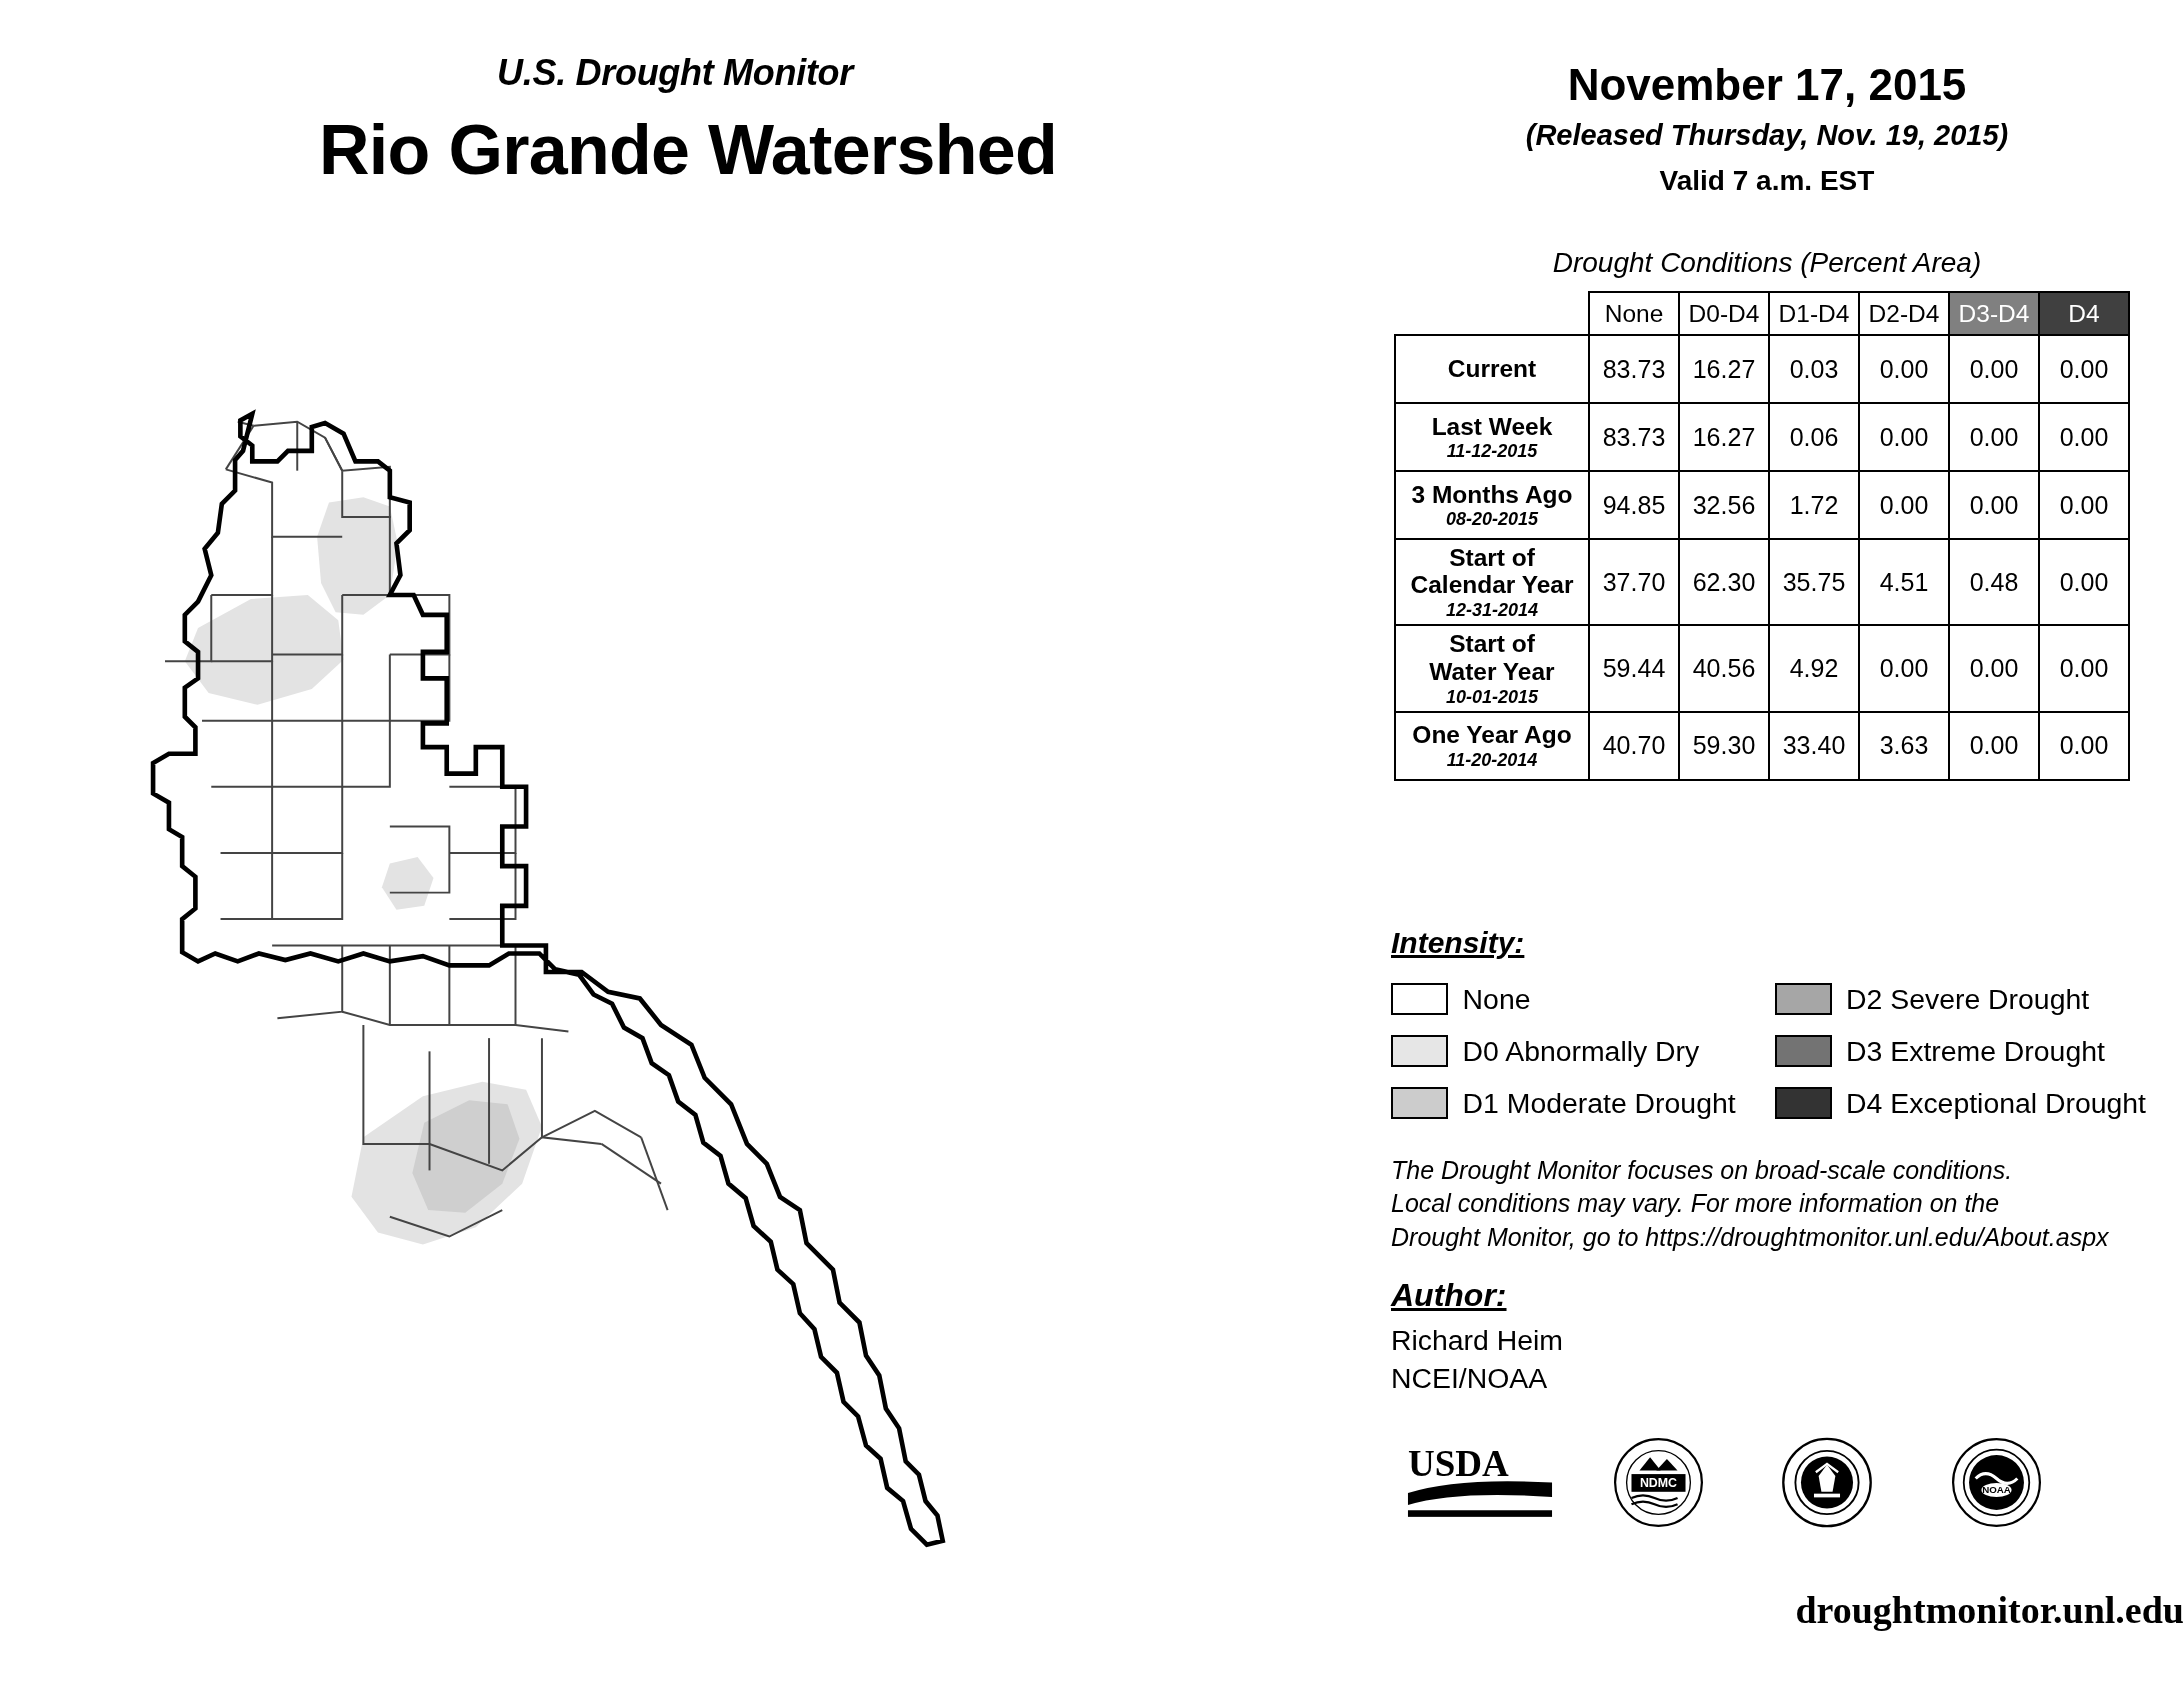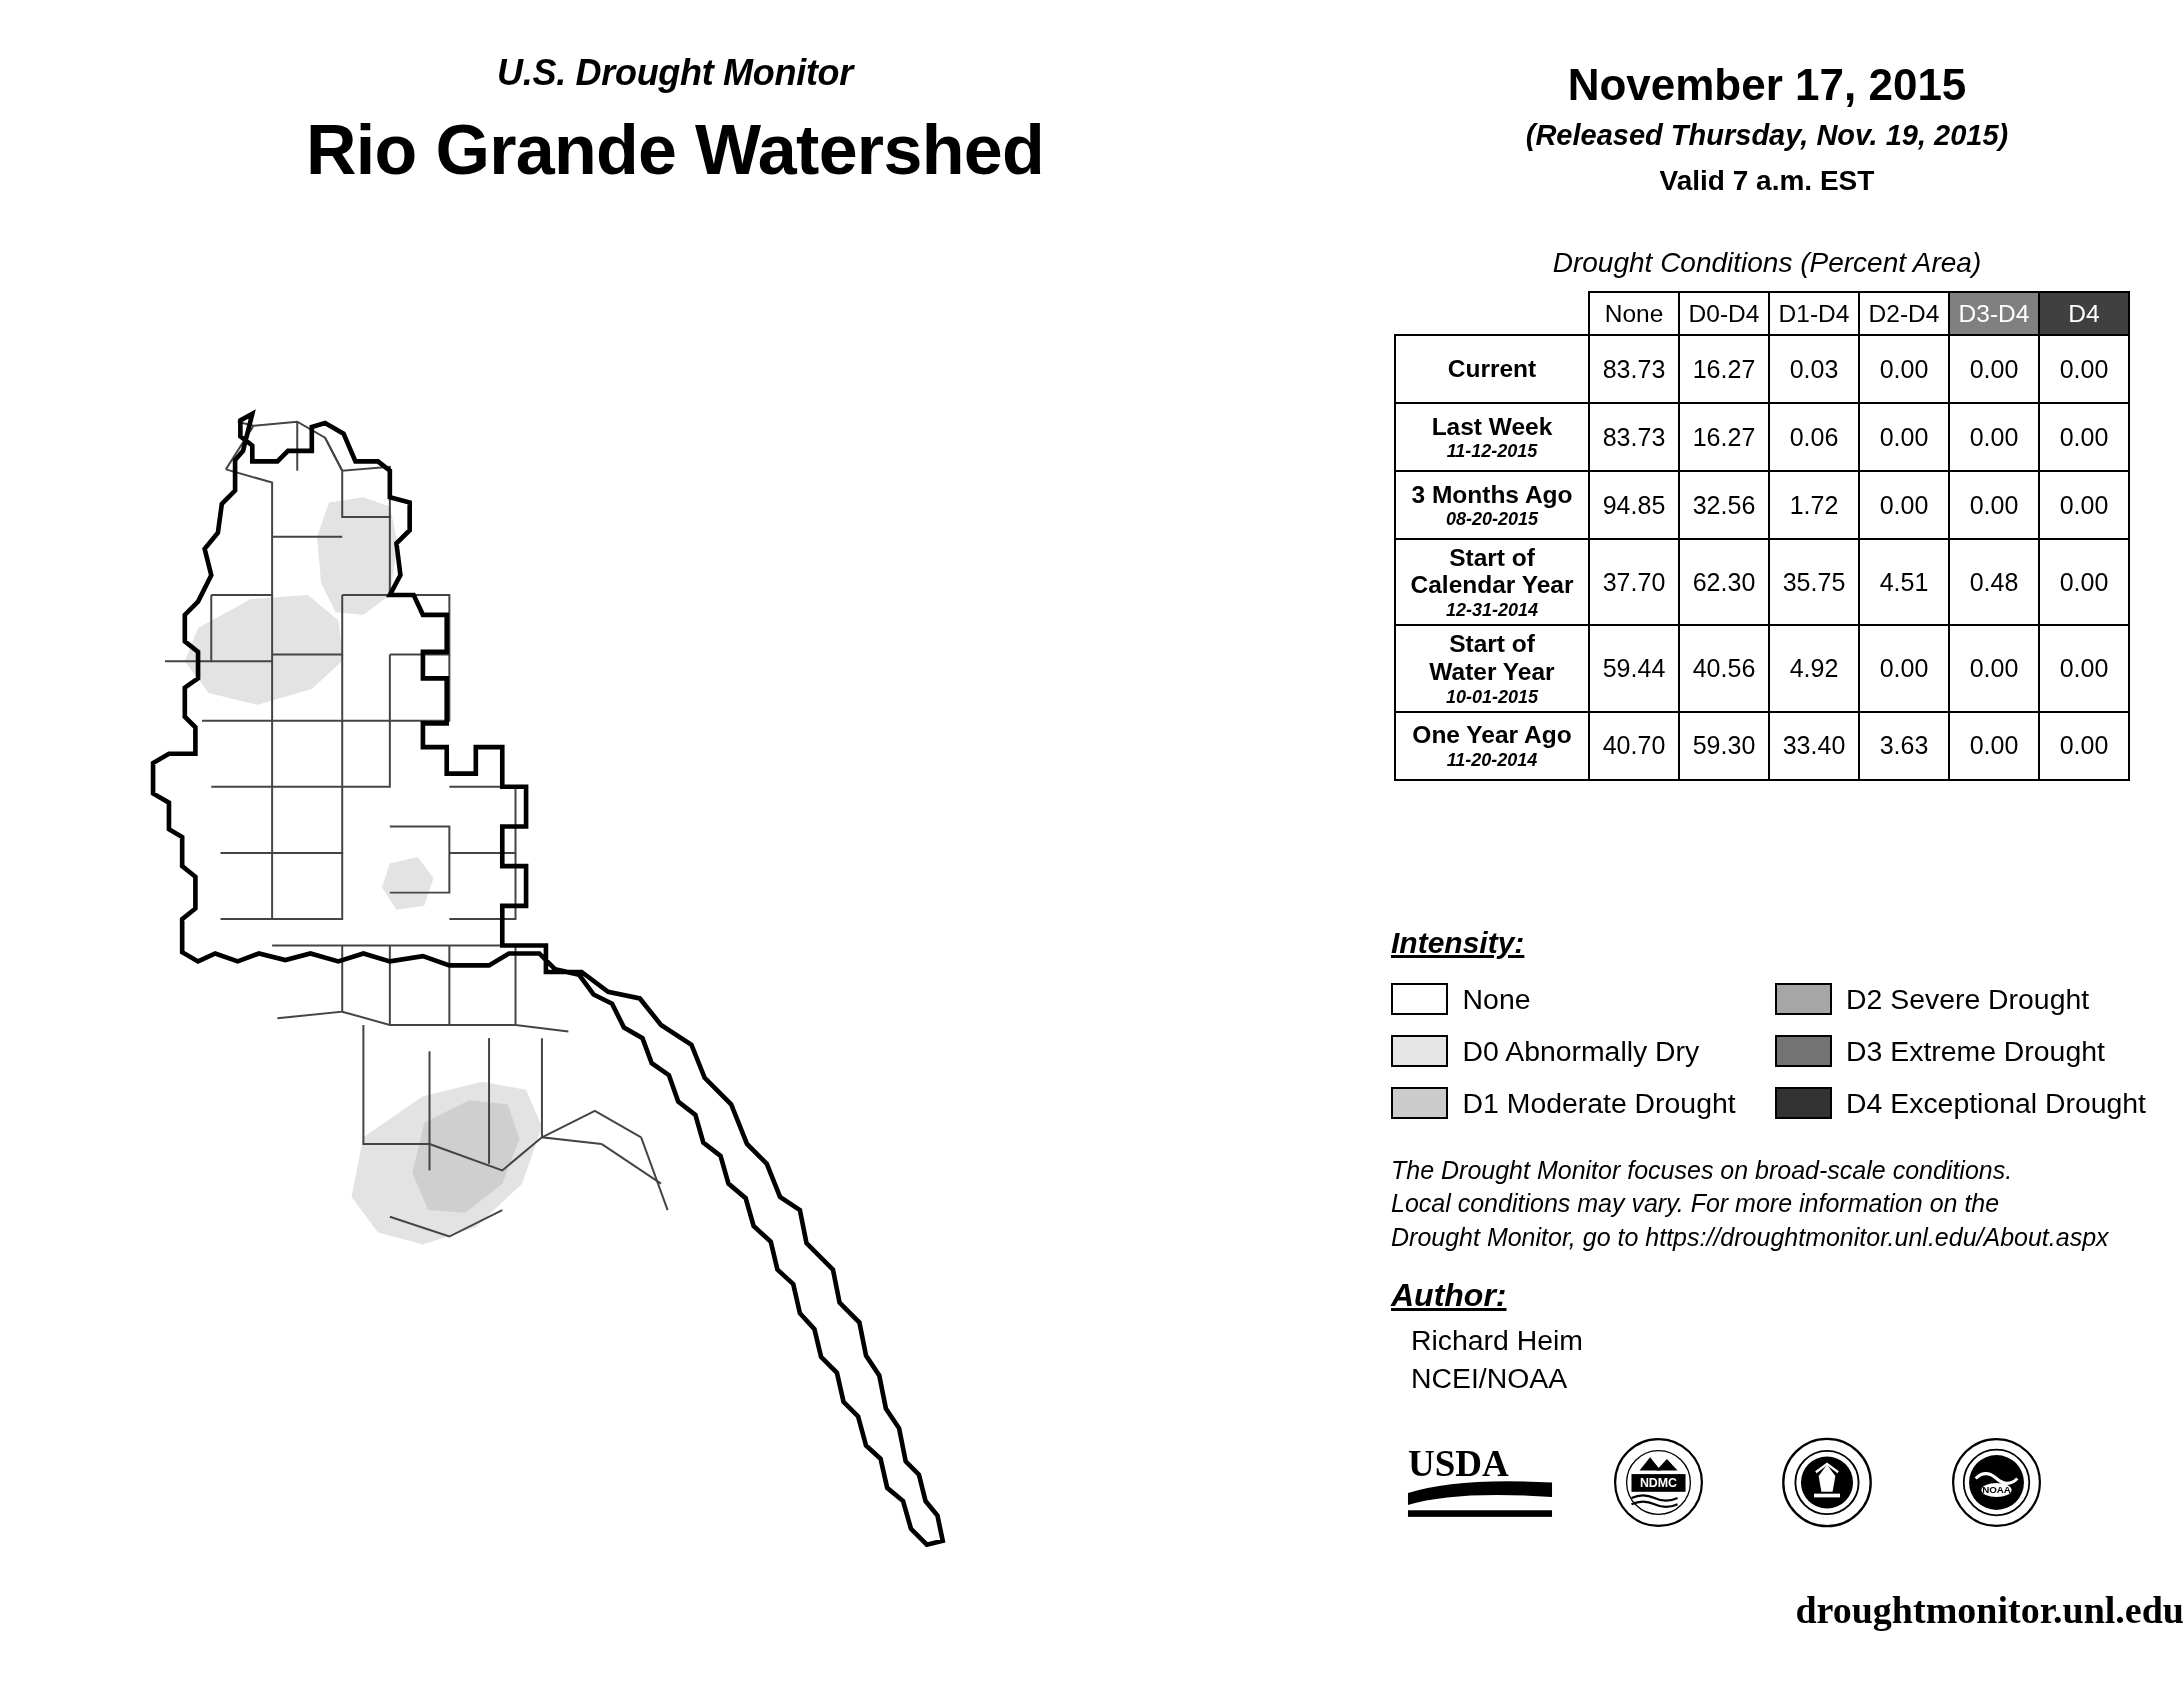--- a/index.html
+++ b/index.html
@@ -51,20 +51,21 @@
   }
   .title-big {
     position: absolute;
     top: 110px;
     left: 0;
     width: 1350px;
     text-align: center;
     font-size: 70px;
     font-weight: bold;
     letter-spacing: -0.7px;
+    padding-left: 13px;
   }
 
   .date-main {
     position: absolute;
     top: 60px;
     left: 0;
     width: 834px;
     text-align: center;
     font-size: 44px;
     font-weight: bold;
@@ -215,21 +216,20 @@
     font-weight: bold;
     font-style: italic;
     text-decoration: underline;
   }
   .author-name {
     position: absolute;
     top: 1322px;
     left: 41px;
     font-size: 28.4px;
     line-height: 1.33;
-    margin-left: 20px;
   }
 
   
   .logos {
     position: absolute;
     top: 1436px;
     left: 41px;
     width: 781px;
     height: 139px;
   }

